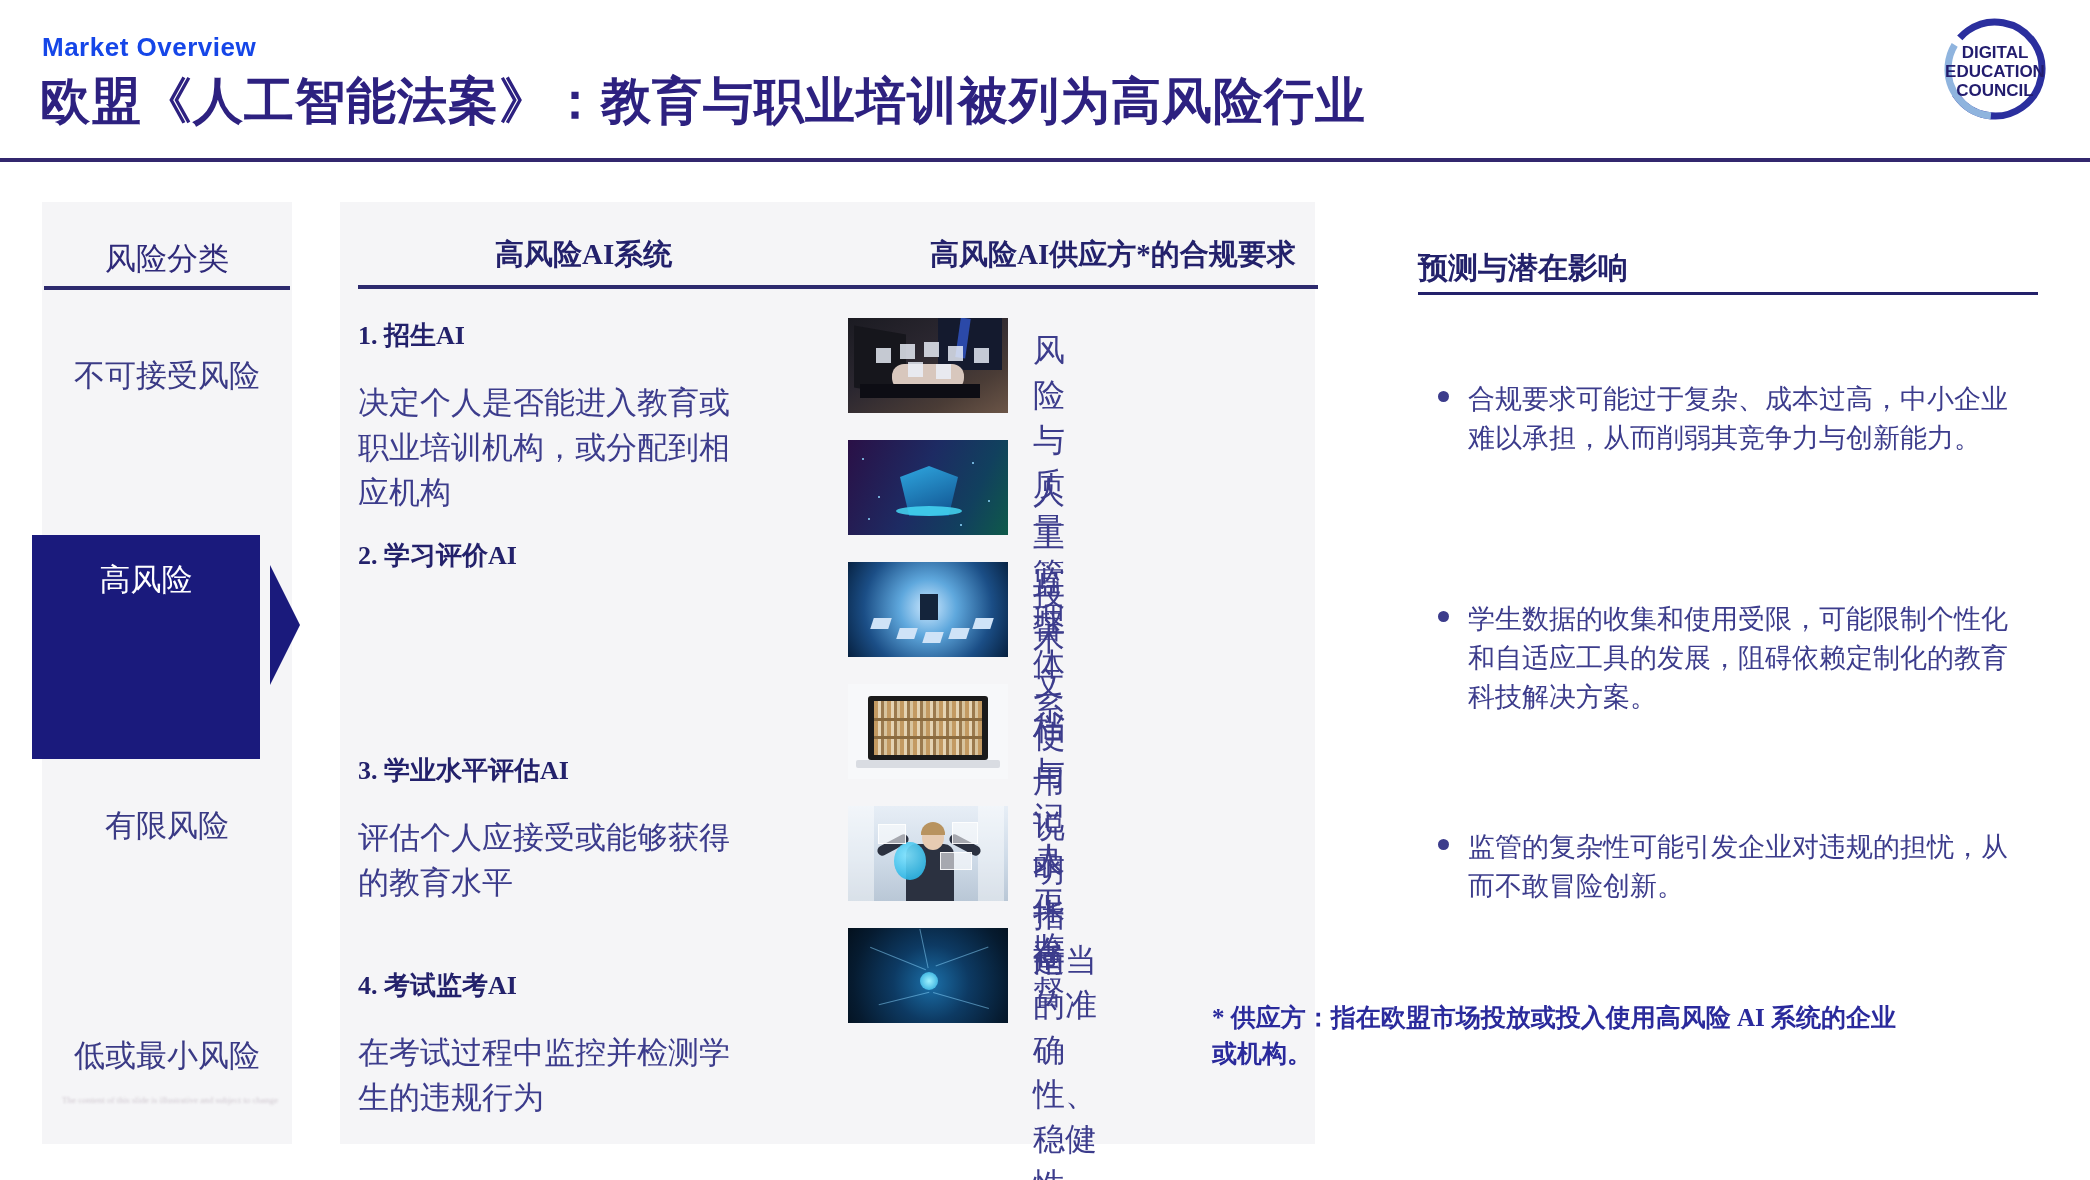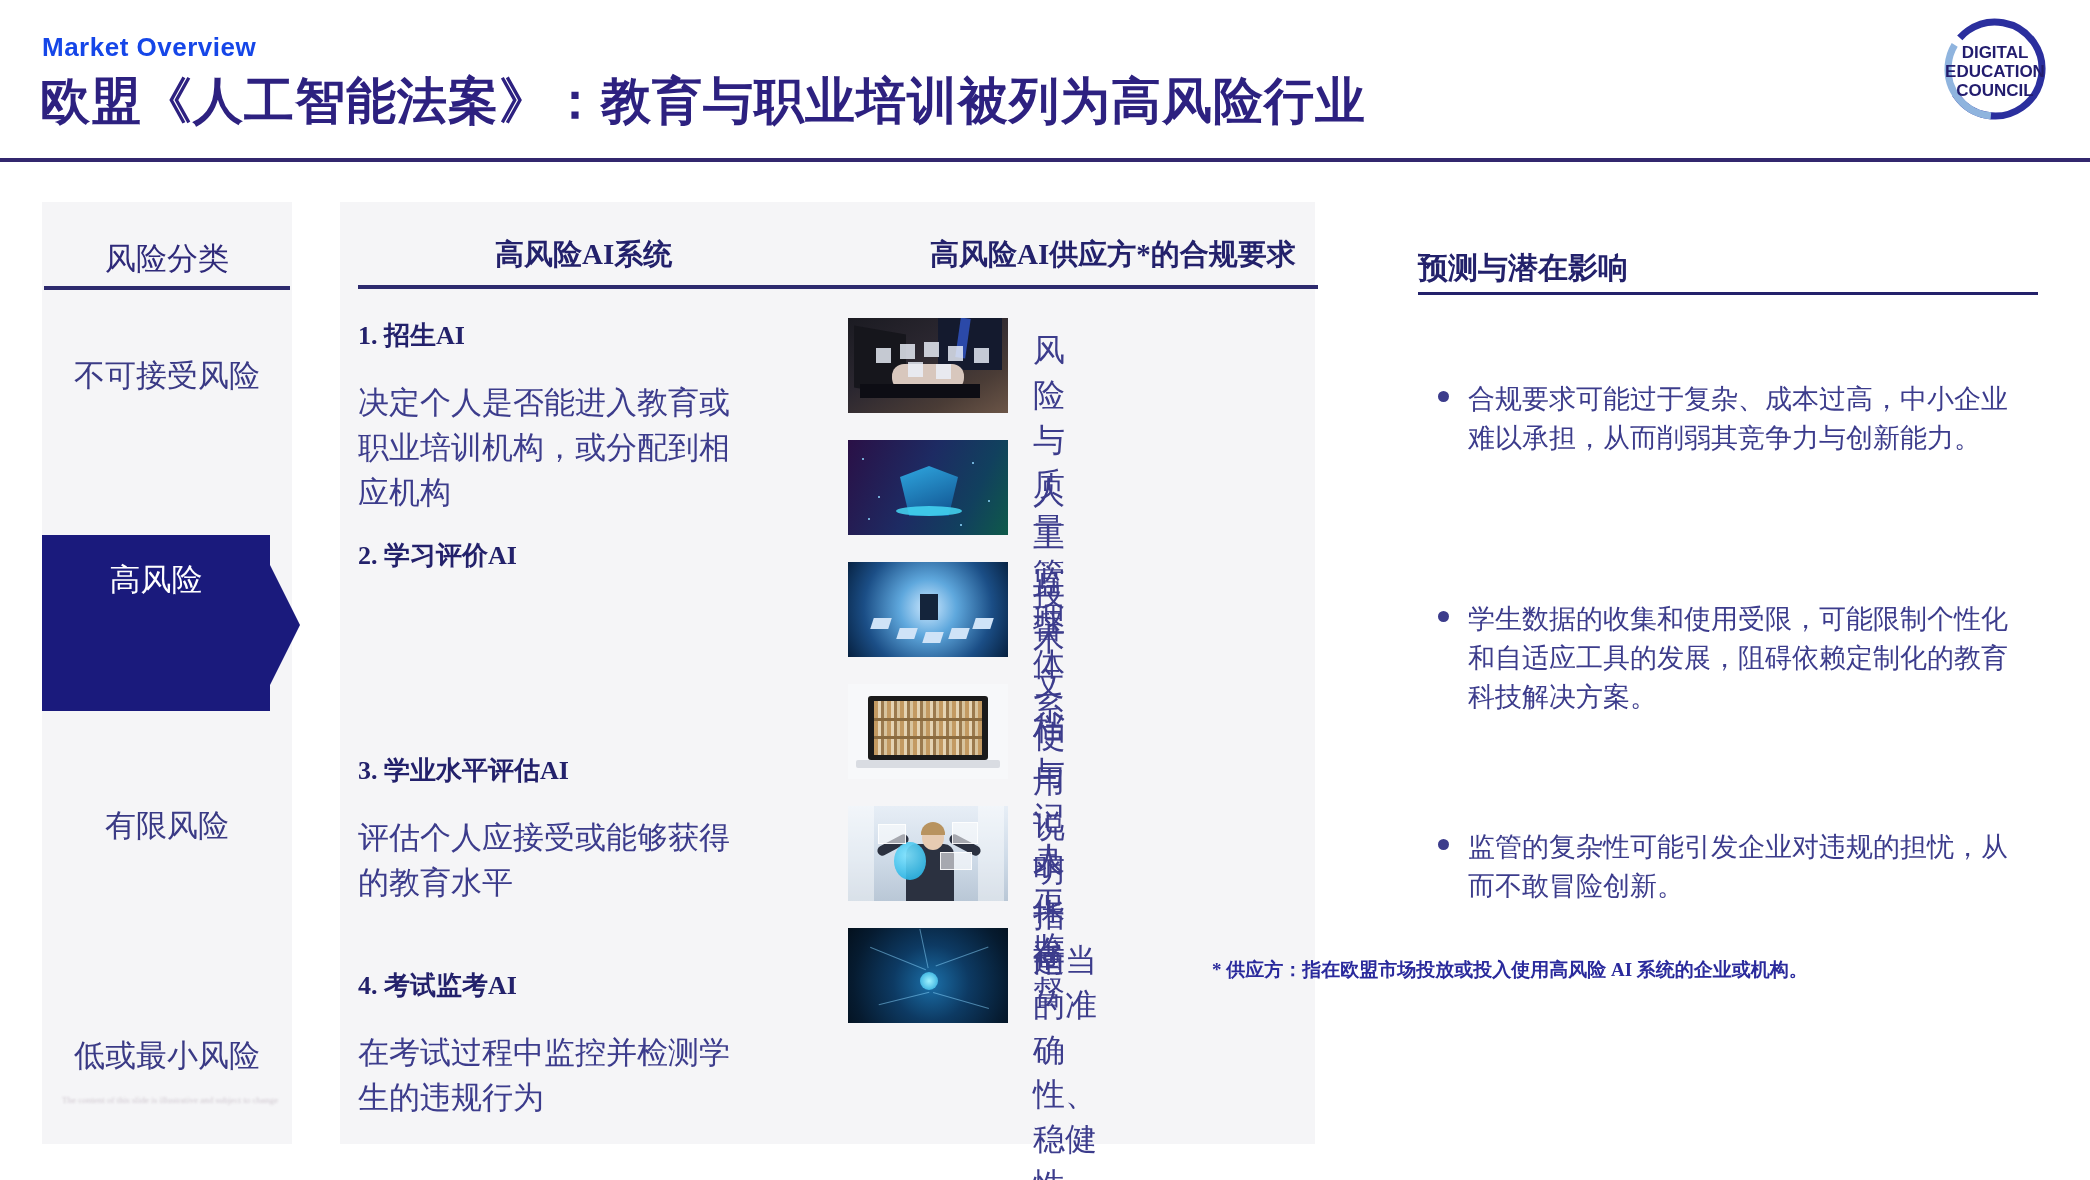--- a/index.html
+++ b/index.html
@@ -48,21 +48,21 @@
   }
   .risk-unacceptable{left:42px;top:355px;}
   .risk-limited{left:42px;top:805px;text-align:center;}
   .risk-low{left:42px;top:1035px;}
   .risk-ghost{
     position:absolute;left:60px;top:1095px;width:220px;
     font-size:9px;color:#cfc7cf;text-align:center;
     filter:blur(1.3px);overflow:hidden;white-space:nowrap;
   }
   .risk-high{
-    position:absolute;left:42px;top:535px;width:228px;height:176px;
+    position:absolute;left:32px;top:535px;width:228px;height:224px;
     background:#1a1a7c;color:#ffffff;
   }
   .risk-high-arrow{
     position:absolute;left:270px;top:565px;
     width:0;height:0;
     border-top:60px solid transparent;
     border-bottom:60px solid transparent;
     border-left:30px solid #1a1a7c;
   }
   .risk-high-title{
@@ -146,22 +146,22 @@
   }
   .impact-bullet{
     position:absolute;left:1468px;width:560px;
     font-size:27px;line-height:1.45;color:#3c3c8c;
   }
   .impact-bullet .dot{
     position:absolute;left:-30px;top:11px;width:11px;height:11px;
     border-radius:50%;background:#3c3c8c;
   }
   .footnote{
-    position:absolute;left:1212px;top:956px;width:700px;
-    font-weight:bold;font-size:19px;line-height:1.45;color:#2a2a9c;
+    position:absolute;left:1212px;top:1000px;width:700px;
+    font-weight:bold;font-size:25px;line-height:1.45;color:#2a2a9c;
   }
 </style>
 </head>
 <body>
 
 <div class="eyebrow">Market  Overview</div>
 <div class="deck-title">欧盟《人工智能法案》：教育与职业培训被列为高风险行业</div>
 <div class="title-rule"></div>
 
 <div class="logo">

